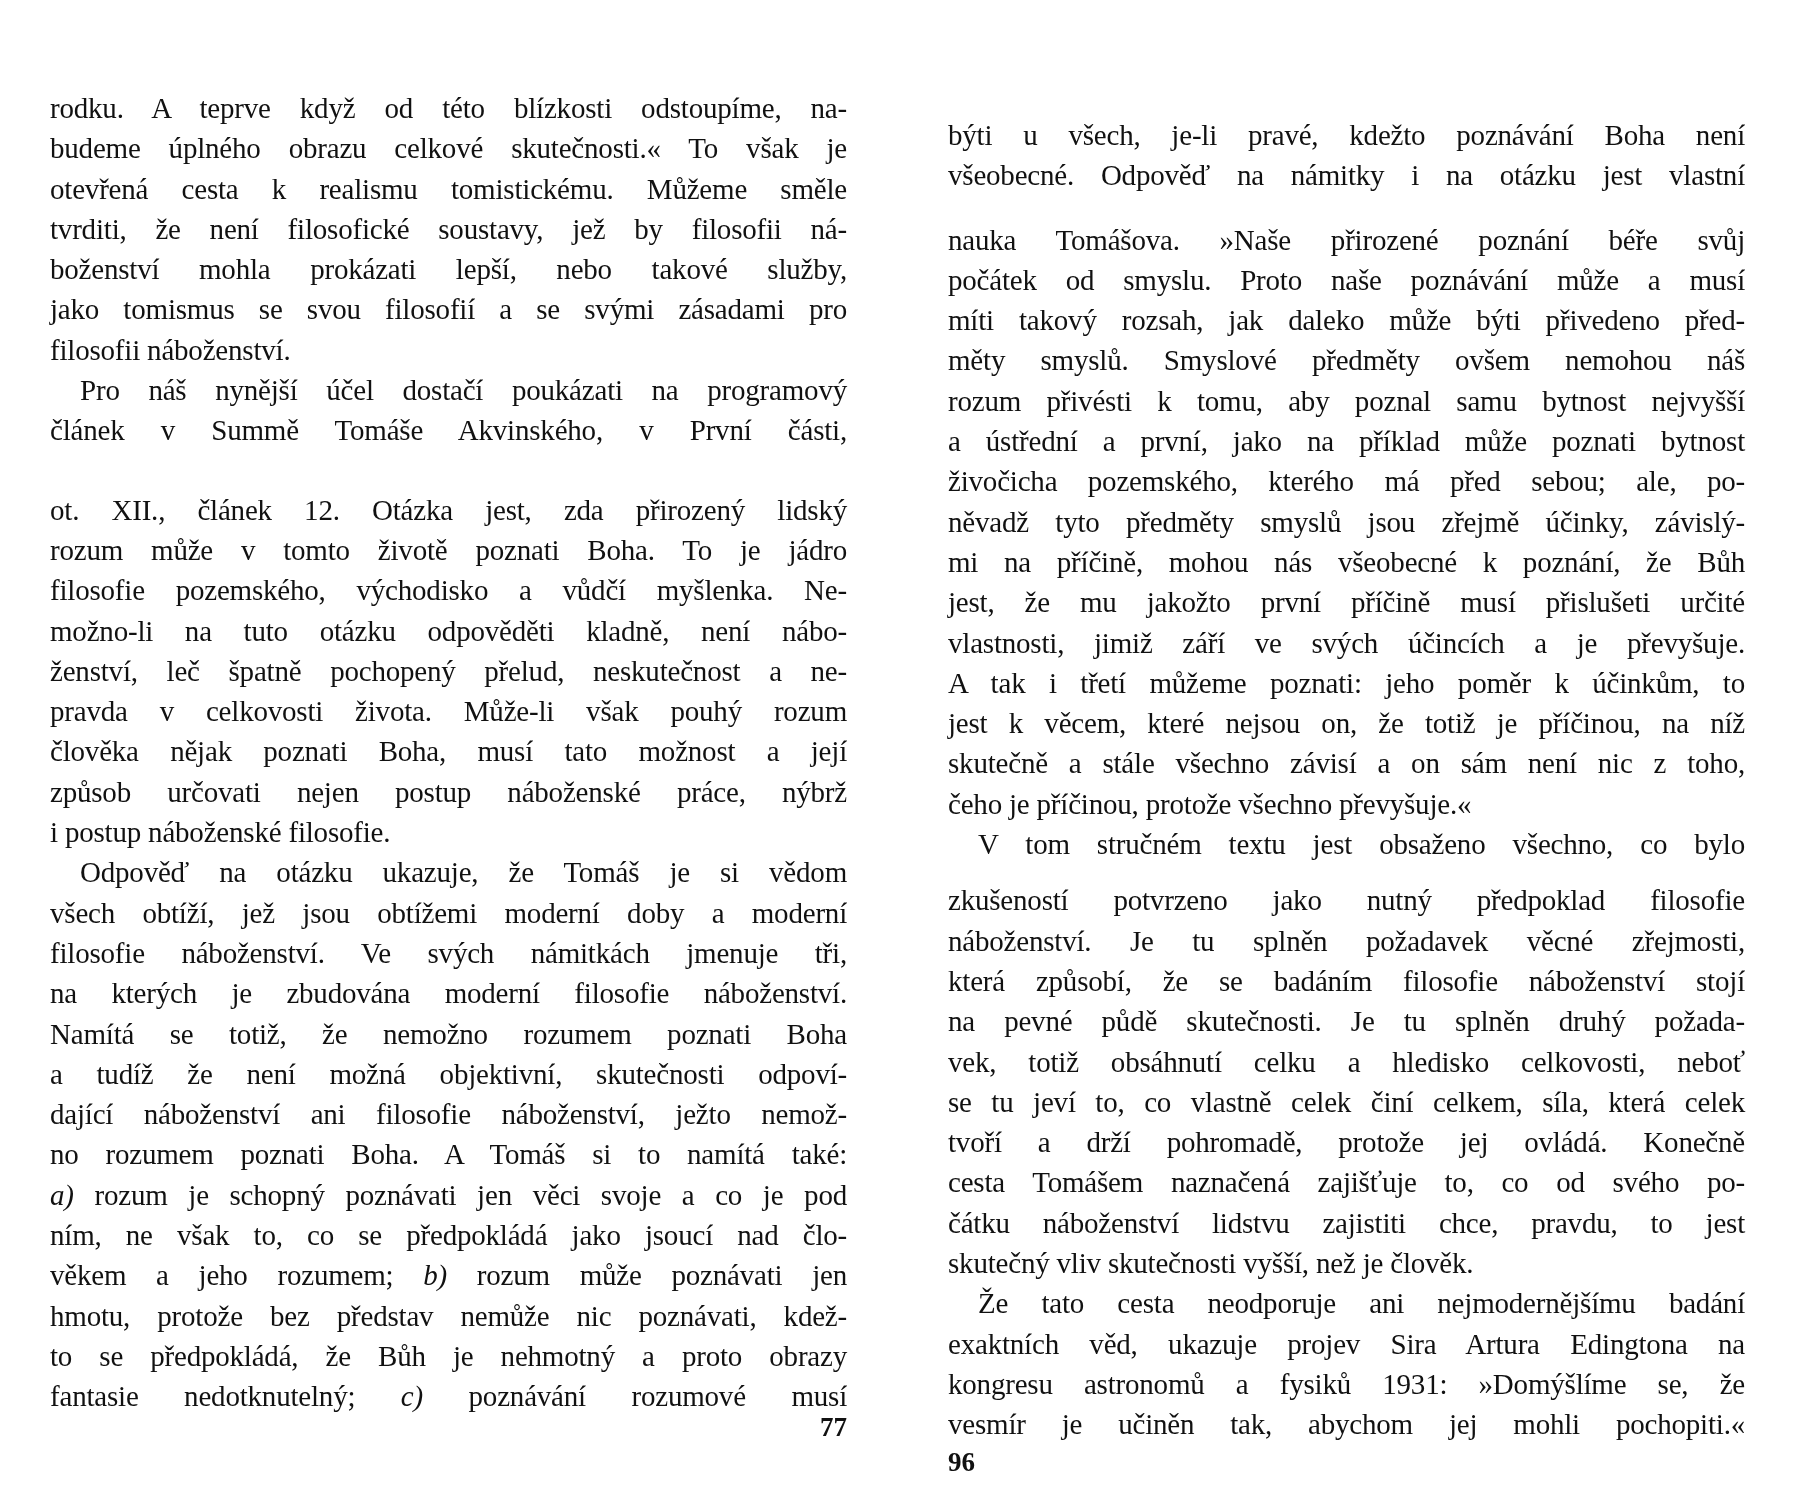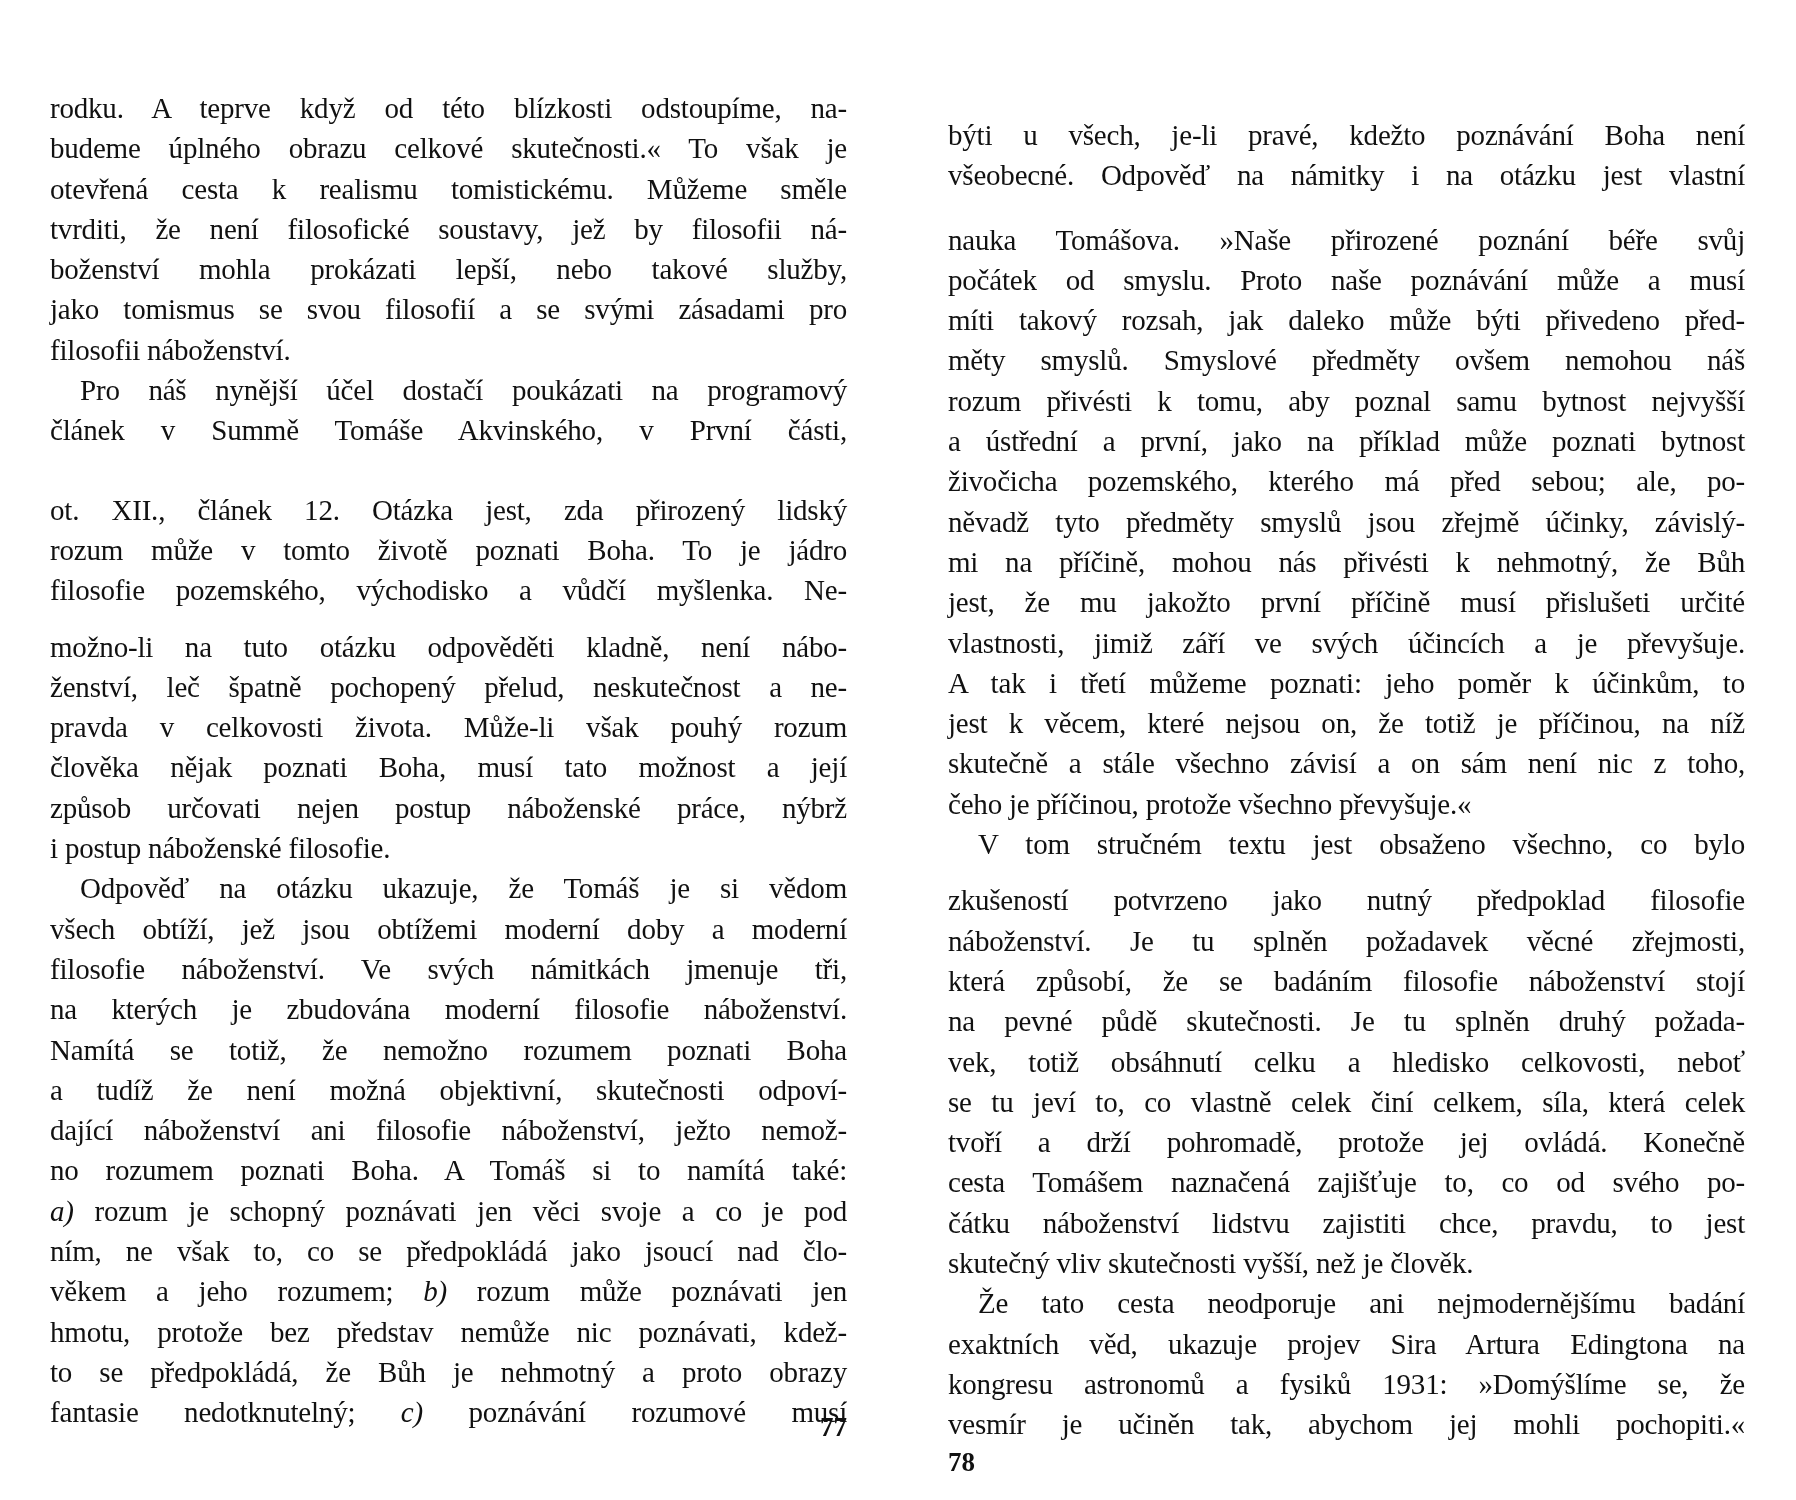--- a/index.html
+++ b/index.html
@@ -74,21 +74,21 @@
       <div class="line" style="white-space: nowrap; word-spacing: 0px;"><span>otevřená cesta k realismu tomistickému. Můžeme směle</span></div>
       <div class="line" style="white-space: nowrap; word-spacing: 0px;"><span>tvrditi, že není filosofické soustavy, jež by filosofii ná-</span></div>
       <div class="line" style="white-space: nowrap; word-spacing: 0px;"><span>boženství mohla prokázati lepší, nebo takové služby,</span></div>
       <div class="line" style="white-space: nowrap; word-spacing: 0px;"><span>jako tomismus se svou filosofií a se svými zásadami pro</span></div>
       <div class="line last"><span>filosofii náboženství.</span></div>
       <div class="line indent" style="white-space: nowrap; word-spacing: 0px;"><span>Pro náš nynější účel dostačí poukázati na programový</span></div>
       <div class="line" style="white-space: nowrap; word-spacing: 0px;"><span>článek v Summě Tomáše Akvinského, v První části,</span></div>
       <div class="line" style="white-space: nowrap; word-spacing: 0px; margin-top: 39px;"><span>ot. XII., článek 12. Otázka jest, zda přirozený lidský</span></div>
       <div class="line" style="white-space: nowrap; word-spacing: 0px;"><span>rozum může v tomto životě poznati Boha. To je jádro</span></div>
       <div class="line" style="white-space: nowrap; word-spacing: 0px;"><span>filosofie pozemského, východisko a vůdčí myšlenka. Ne-</span></div>
-      <div class="line" style="white-space: nowrap; word-spacing: 0px; margin-top: 16px;"><span>možno-li na tuto otázku odpověděti kladně, není nábo-</span></div>
+      <div class="line" style="white-space: nowrap; word-spacing: 0px;"><span>možno-li na tuto otázku odpověděti kladně, není nábo-</span></div>
       <div class="line" style="white-space: nowrap; word-spacing: 0px;"><span>ženství, leč špatně pochopený přelud, neskutečnost a ne-</span></div>
       <div class="line" style="white-space: nowrap; word-spacing: 0px;"><span>pravda v celkovosti života. Může-li však pouhý rozum</span></div>
       <div class="line" style="white-space: nowrap; word-spacing: 0px;"><span>člověka nějak poznati Boha, musí tato možnost a její</span></div>
       <div class="line" style="white-space: nowrap; word-spacing: 0px;"><span>způsob určovati nejen postup náboženské práce, nýbrž</span></div>
       <div class="line last"><span>i postup náboženské filosofie.</span></div>
       <div class="line indent" style="white-space: nowrap; word-spacing: 0px;"><span>Odpověď na otázku ukazuje, že Tomáš je si vědom</span></div>
       <div class="line" style="white-space: nowrap; word-spacing: 0px; font-family: Liberation Serif, serif;"><span>všech obtíží, jež jsou obtížemi moderní doby a moderní</span></div>
       <div class="line" style="white-space: nowrap; word-spacing: 0px;"><span>filosofie náboženství. Ve svých námitkách jmenuje tři,</span></div>
       <div class="line" style="white-space: nowrap; word-spacing: 0px;"><span>na kterých je zbudována moderní filosofie náboženství.</span></div>
       <div class="line" style="white-space: nowrap; word-spacing: 0px;"><span>Namítá se totiž, že nemožno rozumem poznati Boha</span></div>
@@ -110,21 +110,21 @@
       <div class="line" style="white-space: nowrap; word-spacing: 0px;"><span>býti u všech, je-li pravé, kdežto poznávání Boha není</span></div>
       <div class="line" style="white-space: nowrap; word-spacing: 0px;"><span>všeobecné. Odpověď na námitky i na otázku jest vlastní</span></div>
       <div class="line" style="white-space: nowrap; word-spacing: 0px; margin-top: 24px;"><span>nauka Tomášova. »Naše přirozené poznání béře svůj</span></div>
       <div class="line" style="white-space: nowrap; word-spacing: 0px;"><span>počátek od smyslu. Proto naše poznávání může a musí</span></div>
       <div class="line" style="white-space: nowrap; word-spacing: 0px;"><span>míti takový rozsah, jak daleko může býti přivedeno před-</span></div>
       <div class="line" style="white-space: nowrap; word-spacing: 0px;"><span>měty smyslů. Smyslové předměty ovšem nemohou náš</span></div>
       <div class="line" style="white-space: nowrap; word-spacing: 0px;"><span>rozum přivésti k tomu, aby poznal samu bytnost nejvyšší</span></div>
       <div class="line" style="white-space: nowrap; word-spacing: 0px;"><span>a ústřední a první, jako na příklad může poznati bytnost</span></div>
       <div class="line" style="white-space: nowrap; word-spacing: 0px;"><span>živočicha pozemského, kterého má před sebou; ale, po-</span></div>
       <div class="line" style="white-space: nowrap; word-spacing: 0px;"><span>něvadž tyto předměty smyslů jsou zřejmě účinky, závislý-</span></div>
-      <div class="line" style="white-space: nowrap; word-spacing: 0px;"><span>mi na příčině, mohou nás přivésti k nehmotný, že Bůh</span></div>
+      <div class="line" style="white-space: nowrap; word-spacing: 0px;"><span>mi na příčině, mohou nás všeobecné k poznání, že Bůh</span></div>
       <div class="line" style="white-space: nowrap; word-spacing: 0px;"><span>jest, že mu jakožto první příčině musí přislušeti určité</span></div>
       <div class="line" style="white-space: nowrap; word-spacing: 0px;"><span>vlastnosti, jimiž září ve svých účincích a je převyšuje.</span></div>
       <div class="line" style="white-space: nowrap; word-spacing: 0px;"><span>A tak i třetí můžeme poznati: jeho poměr k účinkům, to</span></div>
       <div class="line" style="white-space: nowrap; word-spacing: 0px;"><span>jest k věcem, které nejsou on, že totiž je příčinou, na níž</span></div>
       <div class="line" style="white-space: nowrap; word-spacing: 0px;"><span>skutečně a stále všechno závisí a on sám není nic z toho,</span></div>
       <div class="line last"><span>čeho je příčinou, protože všechno převyšuje.«</span></div>
       <div class="line indent" style="white-space: nowrap; word-spacing: 0px;"><span>V tom stručném textu jest obsaženo všechno, co bylo</span></div>
       <div class="line" style="white-space: nowrap; word-spacing: 0px; margin-top: 16px;"><span>zkušeností potvrzeno jako nutný předpoklad filosofie</span></div>
       <div class="line" style="white-space: nowrap; word-spacing: 0px;"><span>náboženství. Je tu splněn požadavek věcné zřejmosti,</span></div>
       <div class="line" style="white-space: nowrap; word-spacing: 0px;"><span>která způsobí, že se badáním filosofie náboženství stojí</span></div>
@@ -133,14 +133,14 @@
       <div class="line" style="white-space: nowrap; word-spacing: 0px;"><span>se tu jeví to, co vlastně celek činí celkem, síla, která celek</span></div>
       <div class="line" style="white-space: nowrap; word-spacing: 0px;"><span>tvoří a drží pohromadě, protože jej ovládá. Konečně</span></div>
       <div class="line" style="white-space: nowrap; word-spacing: 0px;"><span>cesta Tomášem naznačená zajišťuje to, co od svého po-</span></div>
       <div class="line" style="white-space: nowrap; word-spacing: 0px;"><span>čátku náboženství lidstvu zajistiti chce, pravdu, to jest</span></div>
       <div class="line last"><span>skutečný vliv skutečnosti vyšší, než je člověk.</span></div>
       <div class="line indent" style="white-space: nowrap; word-spacing: 0px;"><span>Že tato cesta neodporuje ani nejmodernějšímu badání</span></div>
       <div class="line" style="white-space: nowrap; word-spacing: 0px;"><span>exaktních věd, ukazuje projev Sira Artura Edingtona na</span></div>
       <div class="line" style="white-space: nowrap; word-spacing: 0px;"><span>kongresu astronomů a fysiků 1931: »Domýšlíme se, že</span></div>
       <div class="line" style="white-space: nowrap; word-spacing: 0px;"><span>vesmír je učiněn tak, abychom jej mohli pochopiti.«</span></div>
     </div>
-  <div class="page-number">78</div>
+  <div class="page-number">96</div>
 </div>
 
 </body></html>

